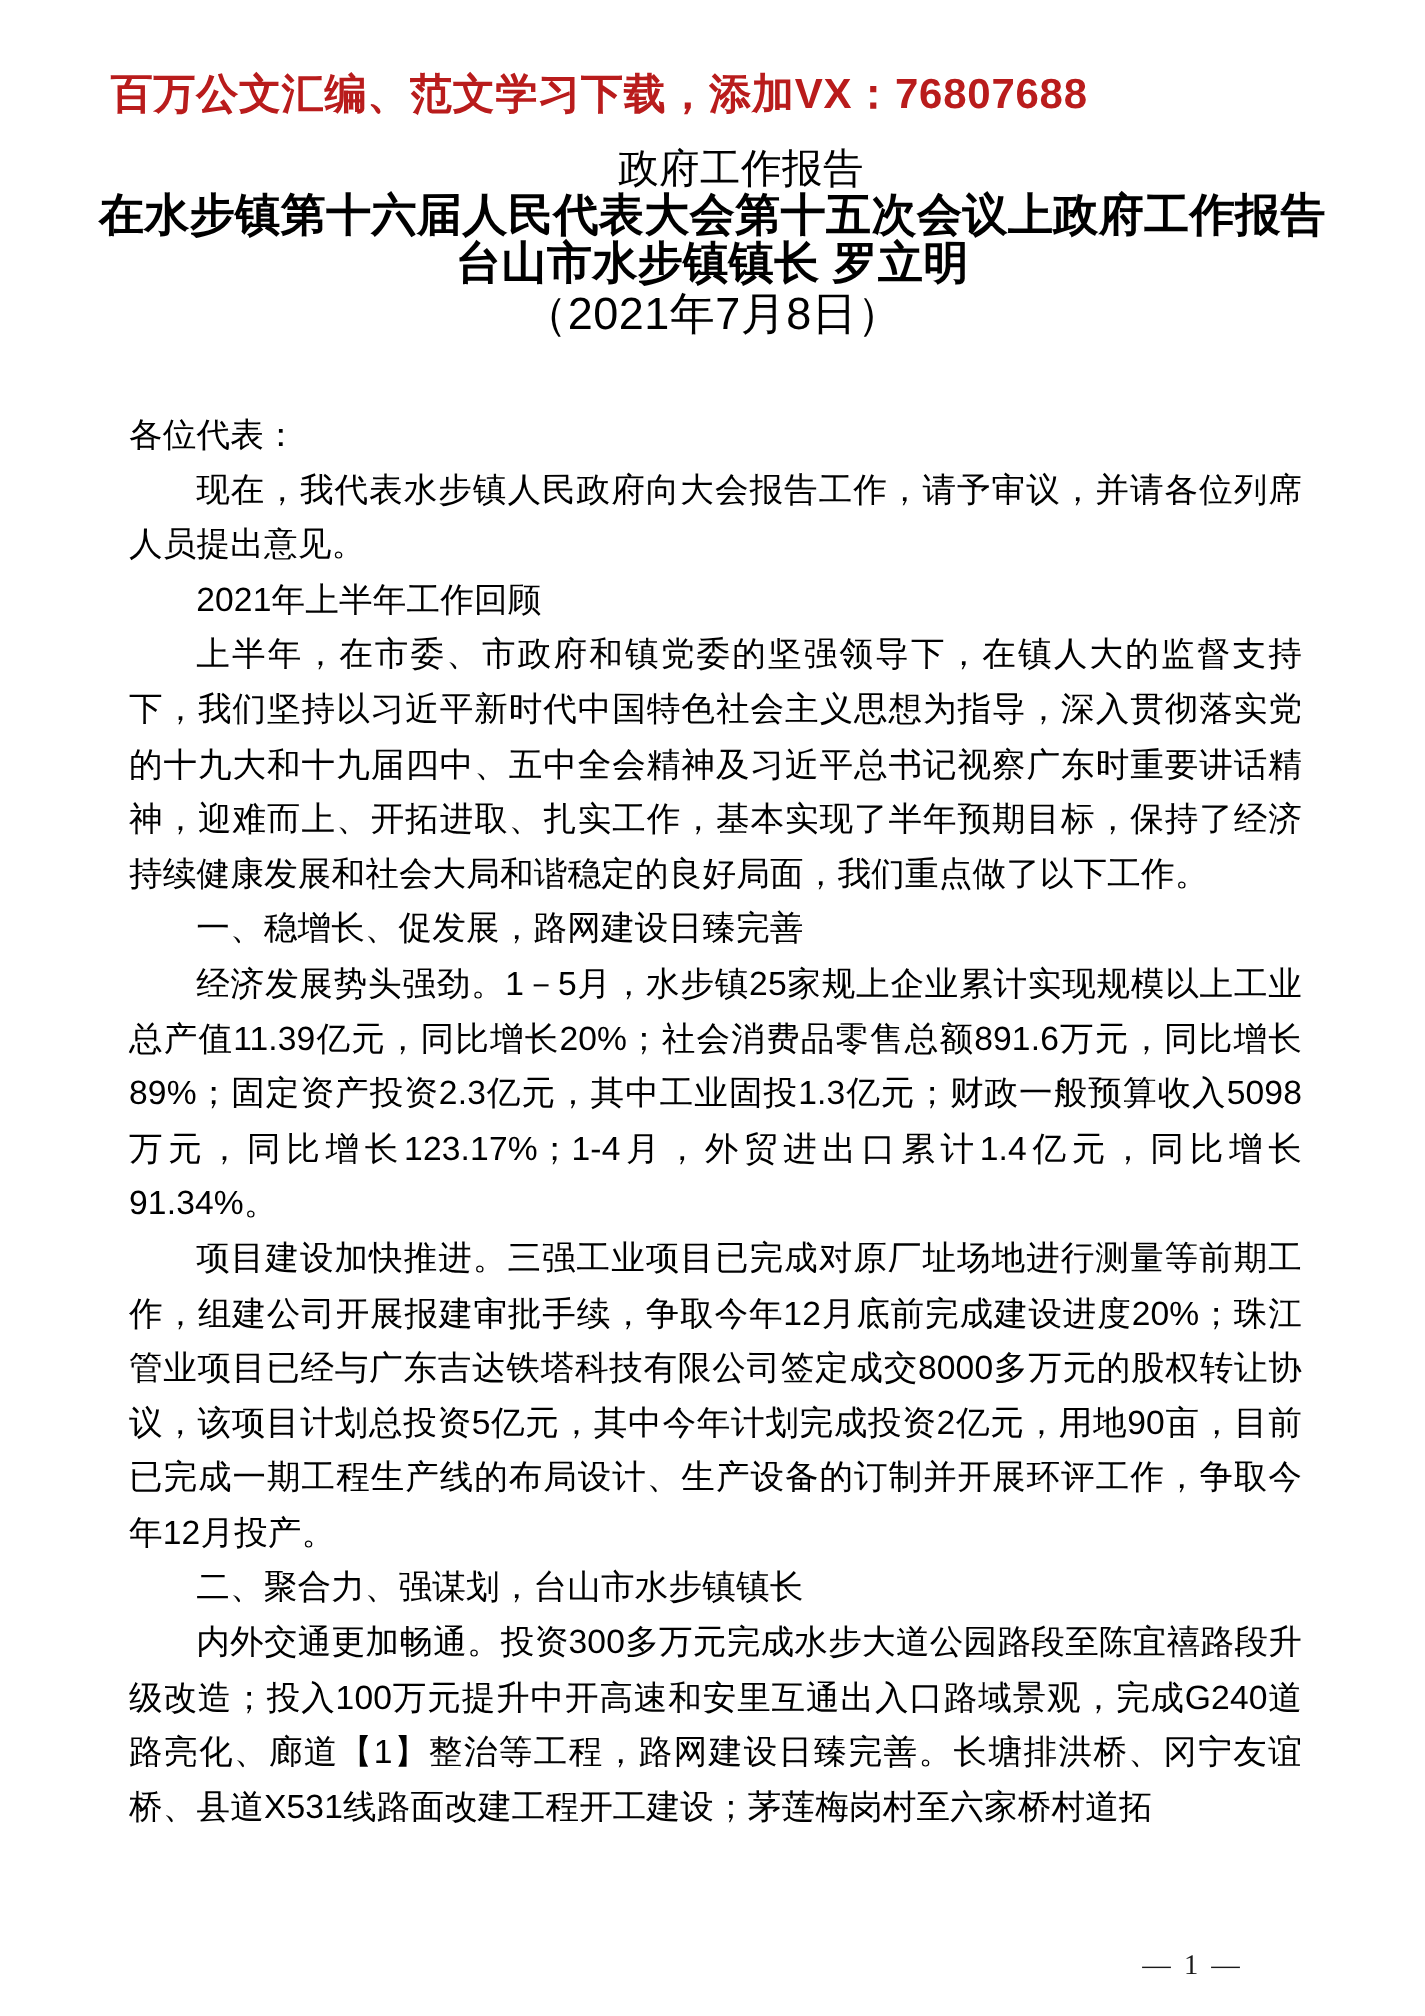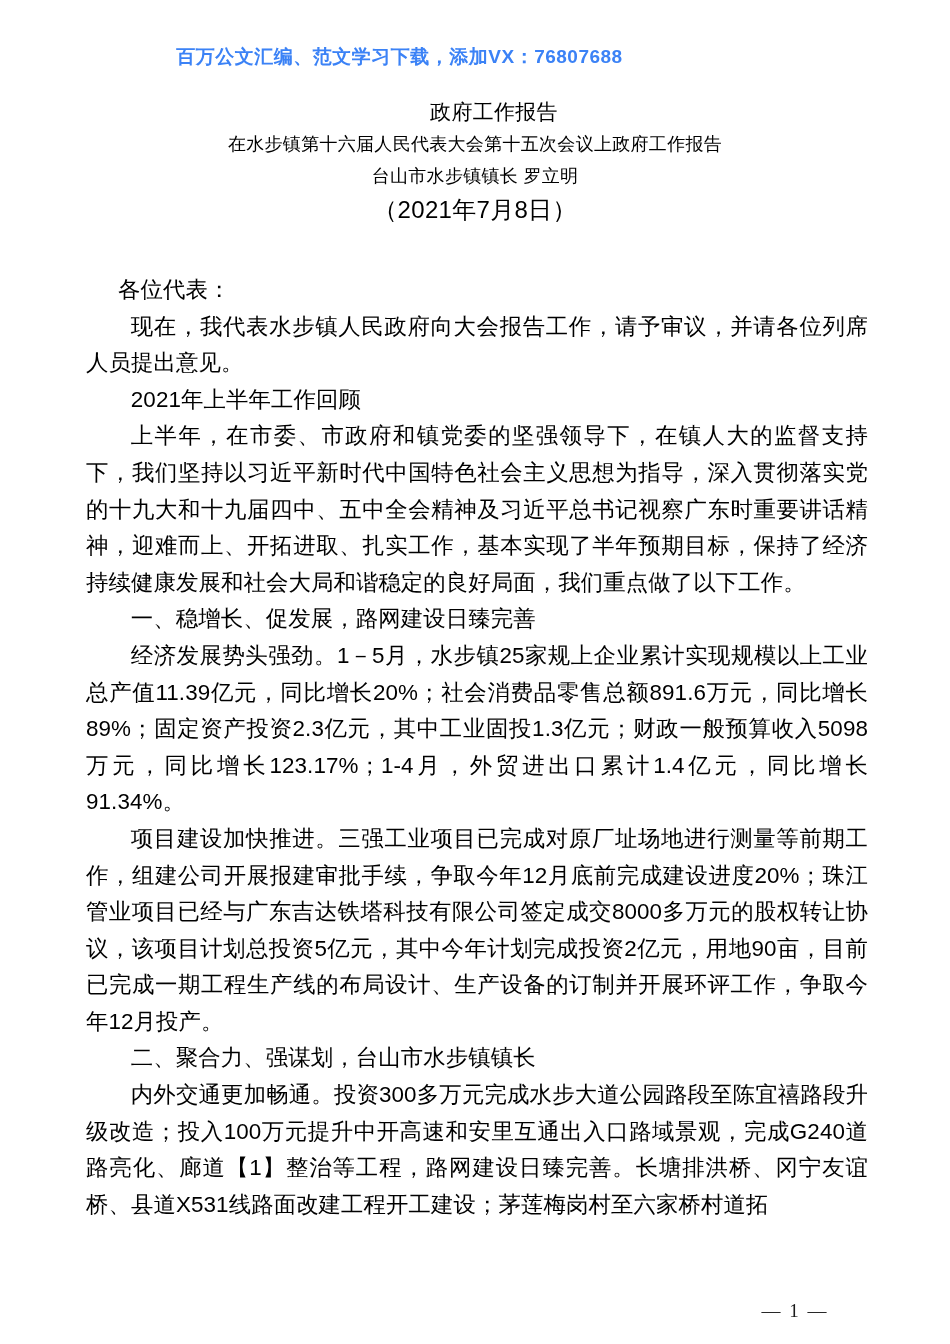--- a/index.html
+++ b/index.html
@@ -23,22 +23,22 @@
     box-sizing: border-box;
   }
 
   
   .promo-banner {
     position: absolute;
     top: 44px;
     left: 0;
     width: 799px;
     text-align: center;
-    color: #3b82f6;
-    font-size: 19px;
+    color: #b91c1c;
+    font-size: 28px;
     font-weight: 700;
     letter-spacing: 0.5px;
     font-family: "Liberation Sans", "DejaVu Sans", sans-serif;
     white-space: nowrap;
   }
 
   
   .title-block {
     position: absolute;
     top: 96px;
@@ -50,30 +50,31 @@
   .title-line {
     font-size: 22.5px;
     line-height: 32px;
     font-weight: 400;
     color: #000;
     letter-spacing: 0.3px;
     white-space: nowrap;
   }
 
   .title-line.main {
-    font-size: 21px;
+    font-size: 27px;
     padding-left: 38px;
   }
 
   .title-line.sub {
-    font-size: 18px;
+    font-size: 30px;
+    font-weight: bold;
   }
 
   .title-line.date {
-    font-size: 24px;
+    font-size: 30px;
     padding-top: 2px;
   }
 
   
   .body-text {
     position: absolute;
     top: 272px;
     left: 86px;
     width: 782px;
     font-size: 22.4px;
@@ -85,21 +86,20 @@
 
   .para {
     margin: 0;
     text-indent: 2em;
     text-align: justify;
     text-justify: inter-ideograph;
   }
 
   .para.no-indent {
     text-indent: 0;
-    margin-left: 32px;
   }
 
   .para.heading {
     text-indent: 2em;
     font-weight: 400;
   }
 
   
   .page-footer {
     position: absolute;

